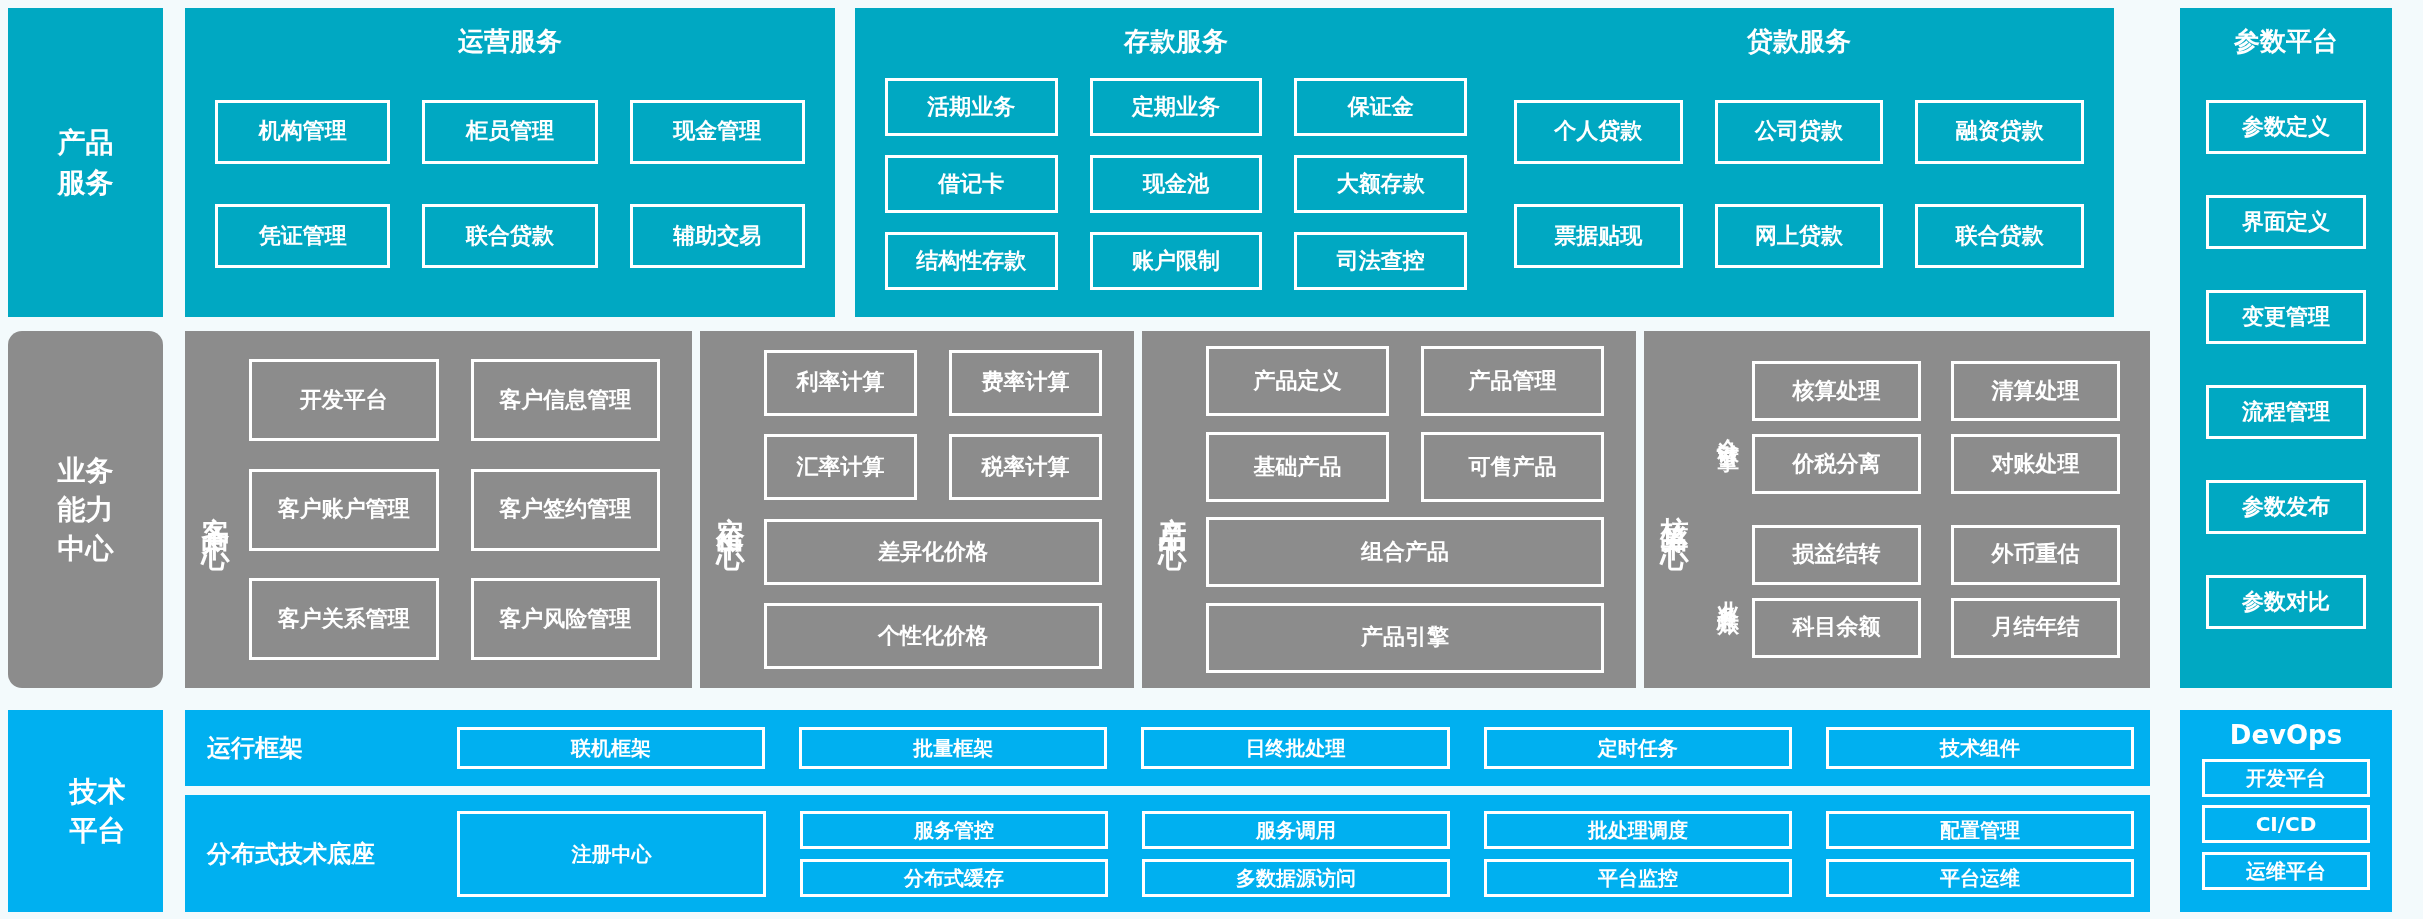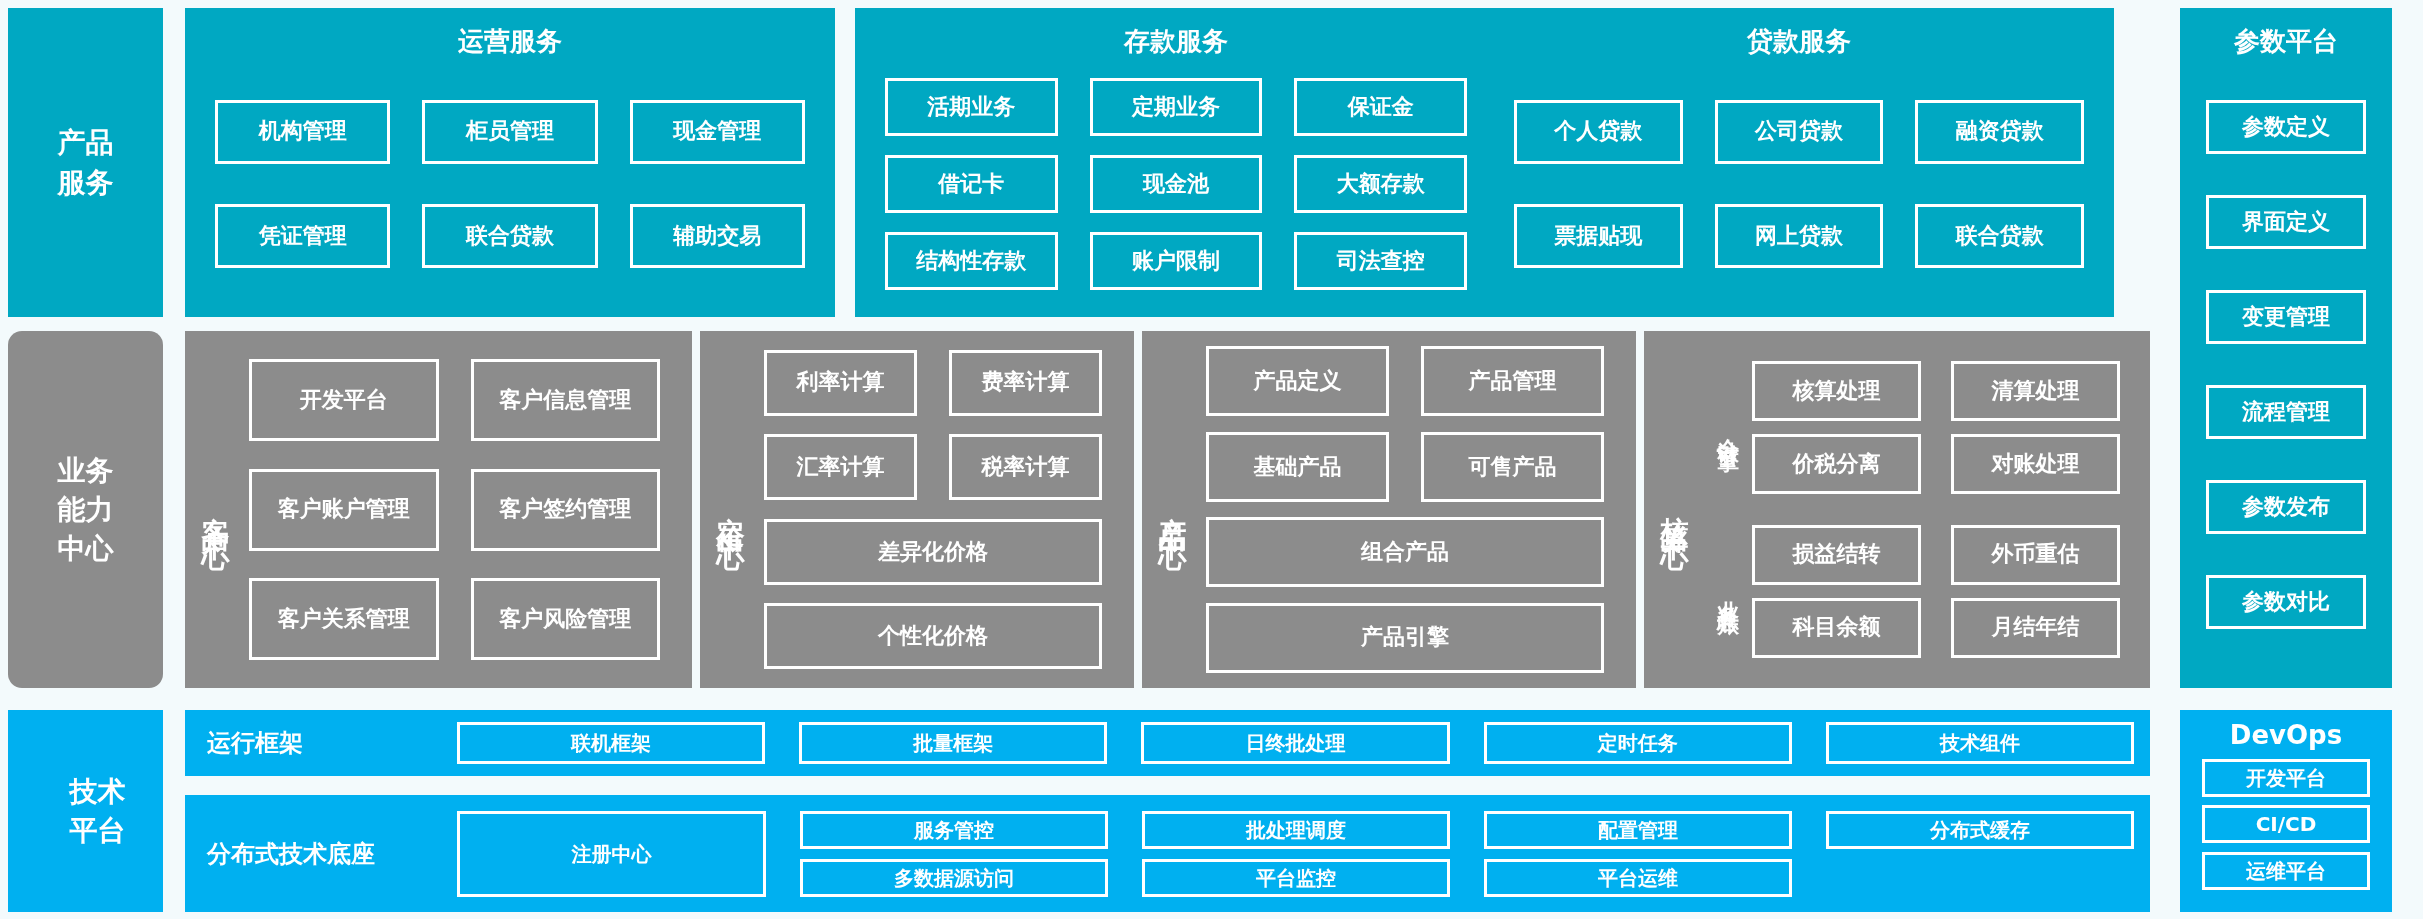--- a/index.html
+++ b/index.html
@@ -199,37 +199,38 @@
           <div class="box">月结年结</div>
         </div>
       </div>
     </div>
   </div>
 
   <div class="blk blue side-label" style="left:8px; top:710px; width:155px; height:202px;padding-left:24px;">
     <div class="wrap2">技术平台</div>
   </div>
 
-  <div class="blk blue band" style="left:185px; top:710px; width:1965px; height:66px;">
+  <div class="blk blue band" style="left:185px; top:710px; width:1965px; height:76px;">
     <div class="band-label">运行框架</div>
     <div class="band-boxes">
       <div class="box">联机框架</div>
       <div class="box">批量框架</div>
       <div class="box">日终批处理</div>
       <div class="box">定时任务</div>
       <div class="box">技术组件</div>
     </div>
   </div>
 
   <div class="blk blue band" style="left:185px; top:795px; width:1965px; height:117px;">
     <div class="band-label">分布式技术底座</div>
     <div class="dist-content">
       <div class="box registry">注册中心</div>
       <div class="dist-grid">
         <div class="box">服务管控</div>
+        <div class="box">服务调用</div>
         <div class="box">批处理调度</div>
         <div class="box">配置管理</div>
         <div class="box">分布式缓存</div>
         <div class="box">多数据源访问</div>
         <div class="box">平台监控</div>
         <div class="box">平台运维</div>
       </div>
     </div>
   </div>
 

